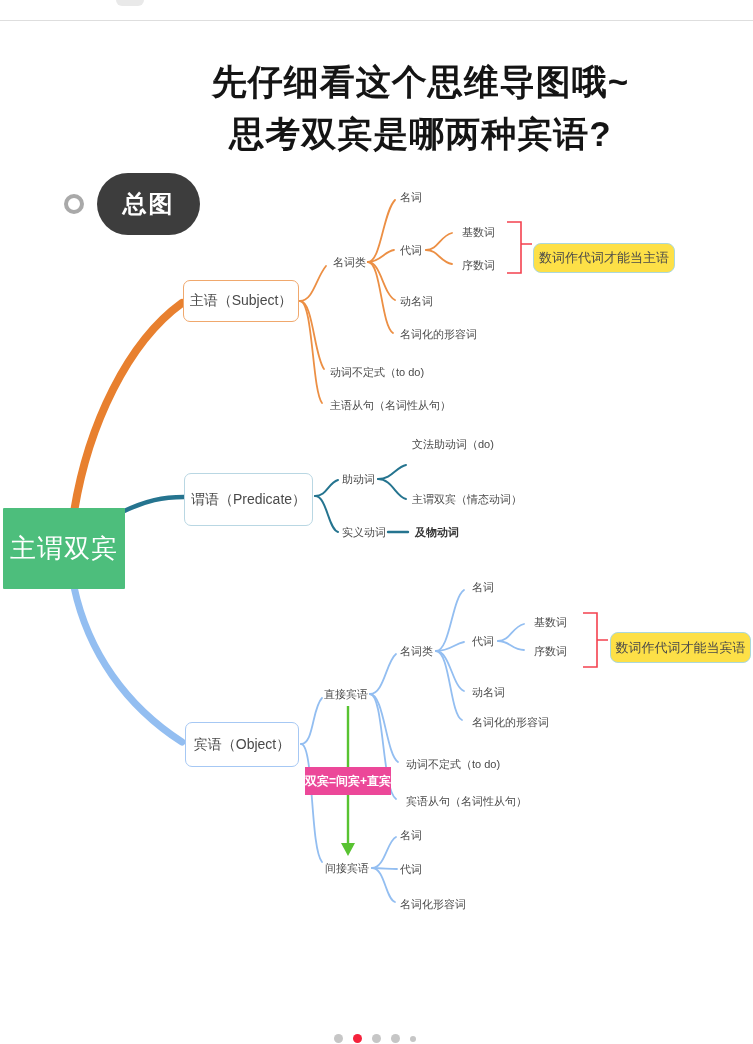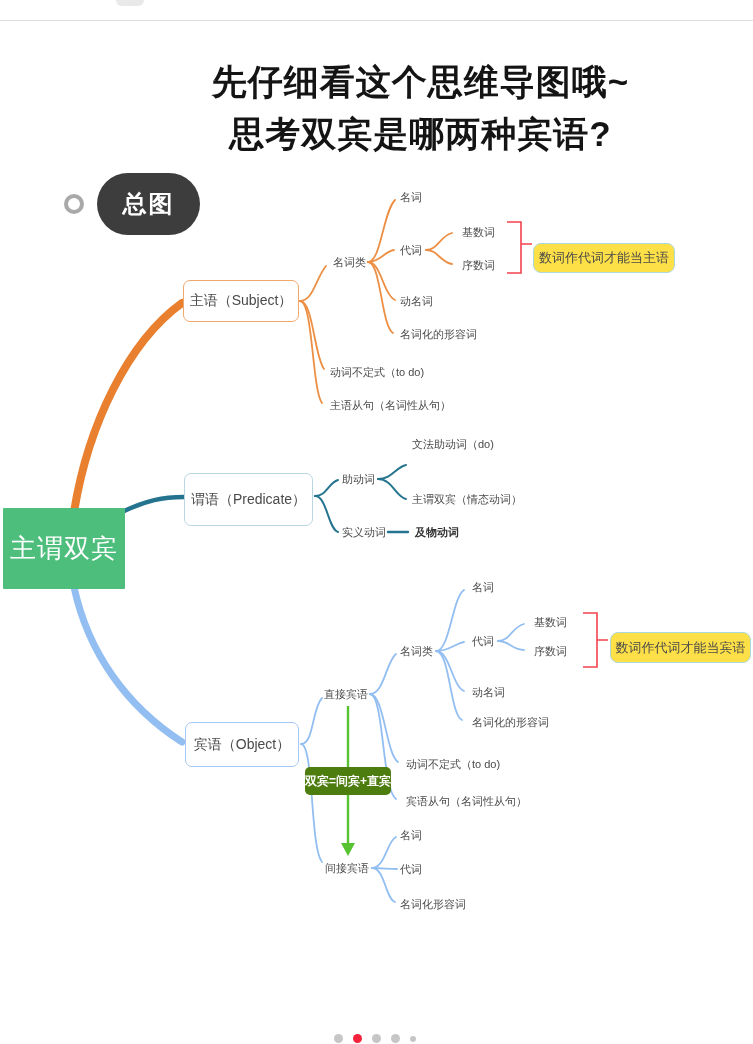--- a/index.html
+++ b/index.html
@@ -24,22 +24,22 @@
   .box-subject{left:183px;top:280px;width:116px;height:42px;border:1.5px solid #f0a86d;}
   .box-predicate{left:184px;top:473px;width:129px;height:53px;border:1.5px solid #b9d7e3;}
   .box-object{left:185px;top:722px;width:114px;height:45px;border:1.5px solid #a6c8f4;}
   .note-box{position:absolute;box-sizing:border-box;background:#fde047;border:1.5px solid #abd8dc;
             border-radius:8px;display:flex;align-items:center;justify-content:center;
             font-size:13px;color:#4a4a4a;white-space:nowrap;}
   .note-subject{left:533px;top:243px;width:142px;height:30px;}
   .note-object{left:610px;top:632px;width:141px;height:31px;}
   .lbl{position:absolute;transform:translateY(-50%);font-size:11px;color:#4a4a4a;white-space:nowrap;}
   .lbl.bold{font-weight:700;color:#333;}
-  .formula{position:absolute;left:305px;top:767px;width:86px;height:28px;background:#4d7c0f;
-           border-radius:5px;display:flex;align-items:center;justify-content:center;
+  .formula{position:absolute;left:305px;top:767px;width:86px;height:28px;background:#ec4899;
+           border-radius:0;display:flex;align-items:center;justify-content:center;
            color:#fff;font-size:12px;font-weight:700;white-space:nowrap;}
   .dots{position:absolute;left:334px;top:1034px;display:flex;align-items:center;gap:10px;}
   .dot{width:9px;height:9px;border-radius:50%;background:#c6c6c6;}
   .dot.active{background:#f5223c;}
   .dot.small{width:6px;height:6px;}
 </style>
 </head>
 <body>
 
 <div class="stage">

